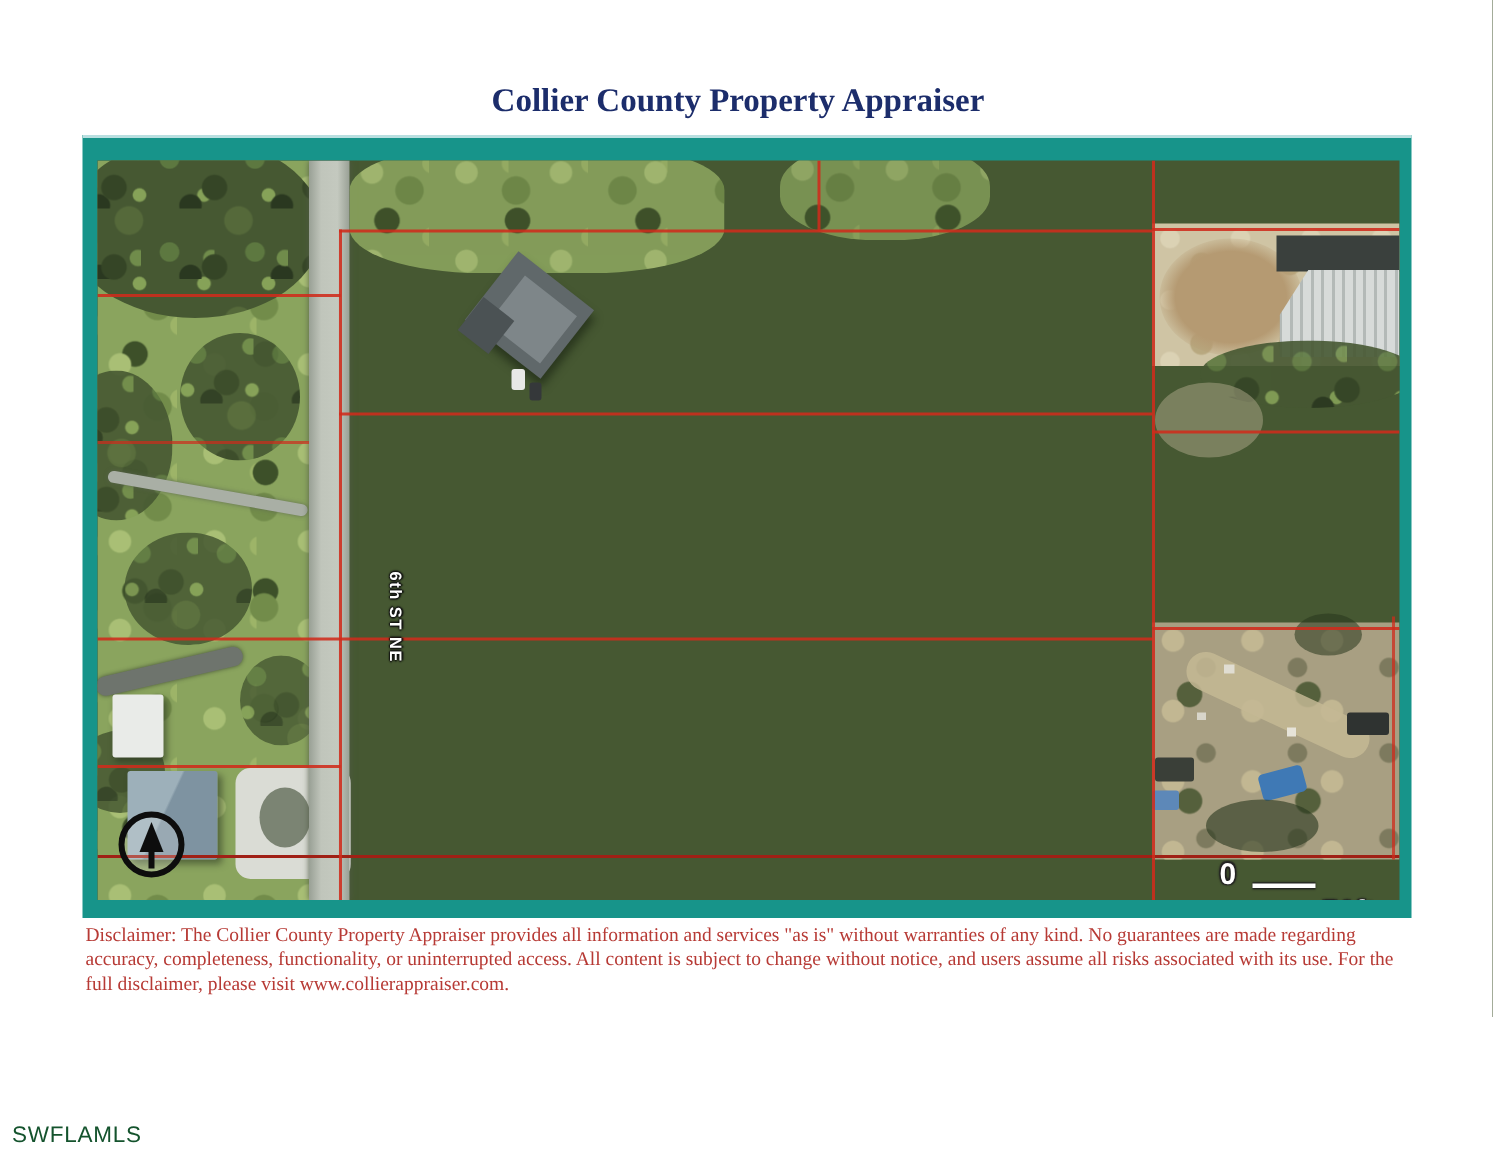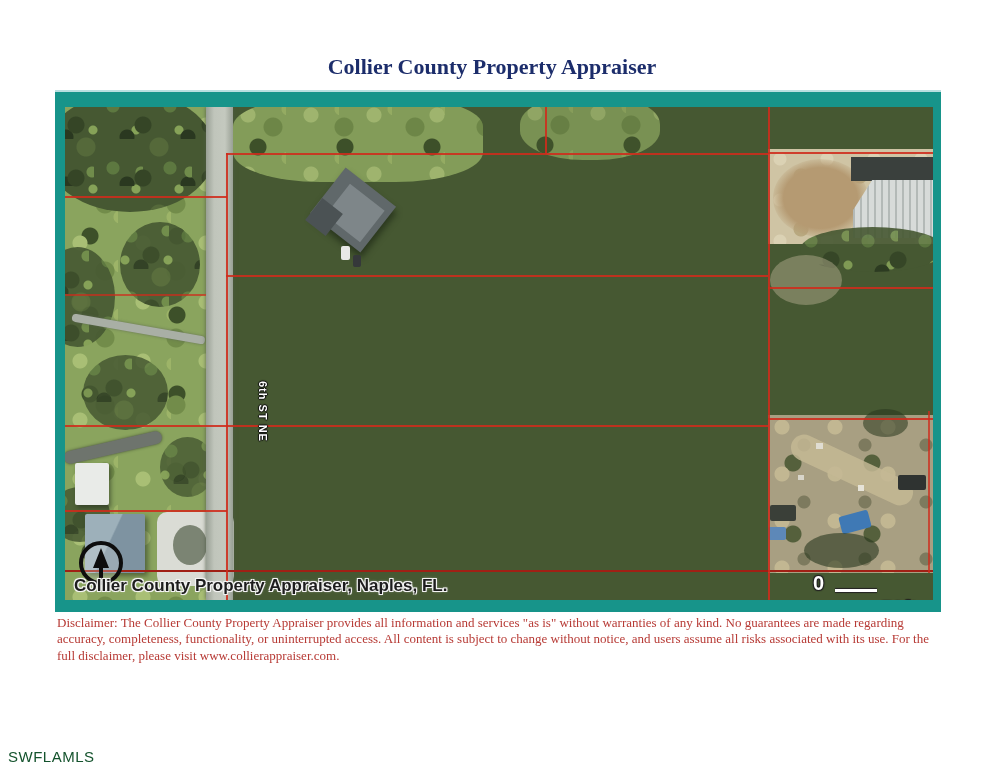--- a/index.html
+++ b/index.html
@@ -140,21 +140,20 @@
     <div class="abs redline" style="left:703px;top:0;width:2px;height:493px;"></div>
     <div class="abs redline" style="left:863px;top:304px;width:2px;height:162px;opacity:.75;"></div>
 
     <div class="abs" id="street-label">6th ST NE</div>
 
     <div class="abs" id="north-arrow">
       <div class="head"></div>
       <div class="tail"></div>
     </div>
 
-    <div class="abs" id="attribution">Collier County Property Appraiser, Naples, FL.</div>
 
     <div class="abs scale-txt" id="scale-zero">0</div>
     <div class="abs" id="scale-bar"></div>
     <div class="abs scale-txt" id="scale-end">51ft</div>
   </div>
 </div>
 
 <div class="abs" id="disclaimer">Disclaimer: The Collier County Property Appraiser provides all information and services "as is" without warranties of any kind. No guarantees are made regarding accuracy, completeness, functionality, or uninterrupted access. All content is subject to change without notice, and users assume all risks associated with its use. For the full disclaimer, please visit www.collierappraiser.com.</div>
 
 <div class="abs" id="watermark">SWFLAMLS</div>

